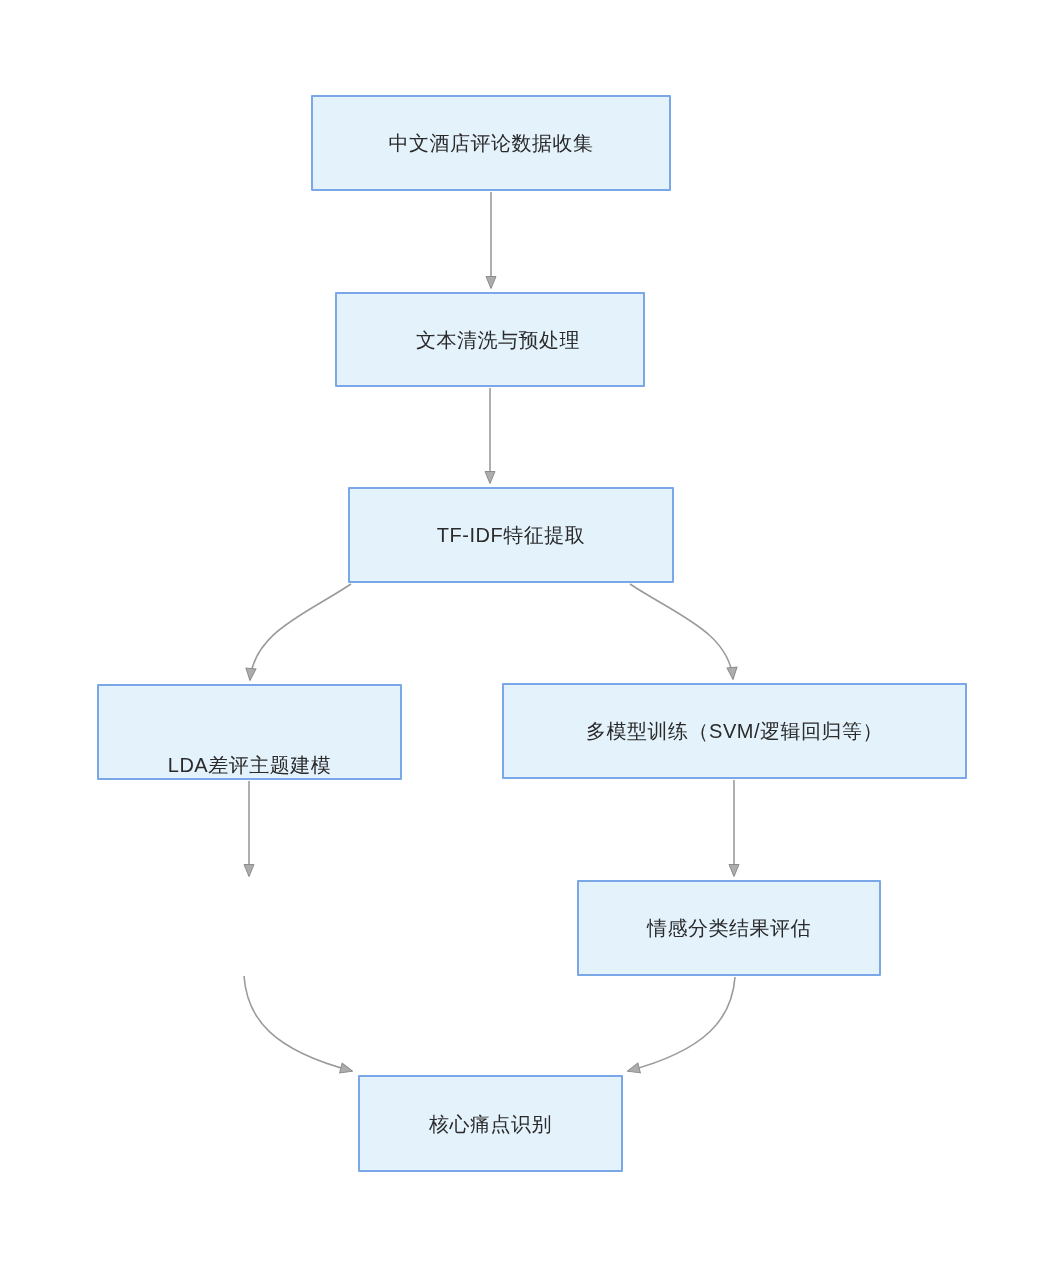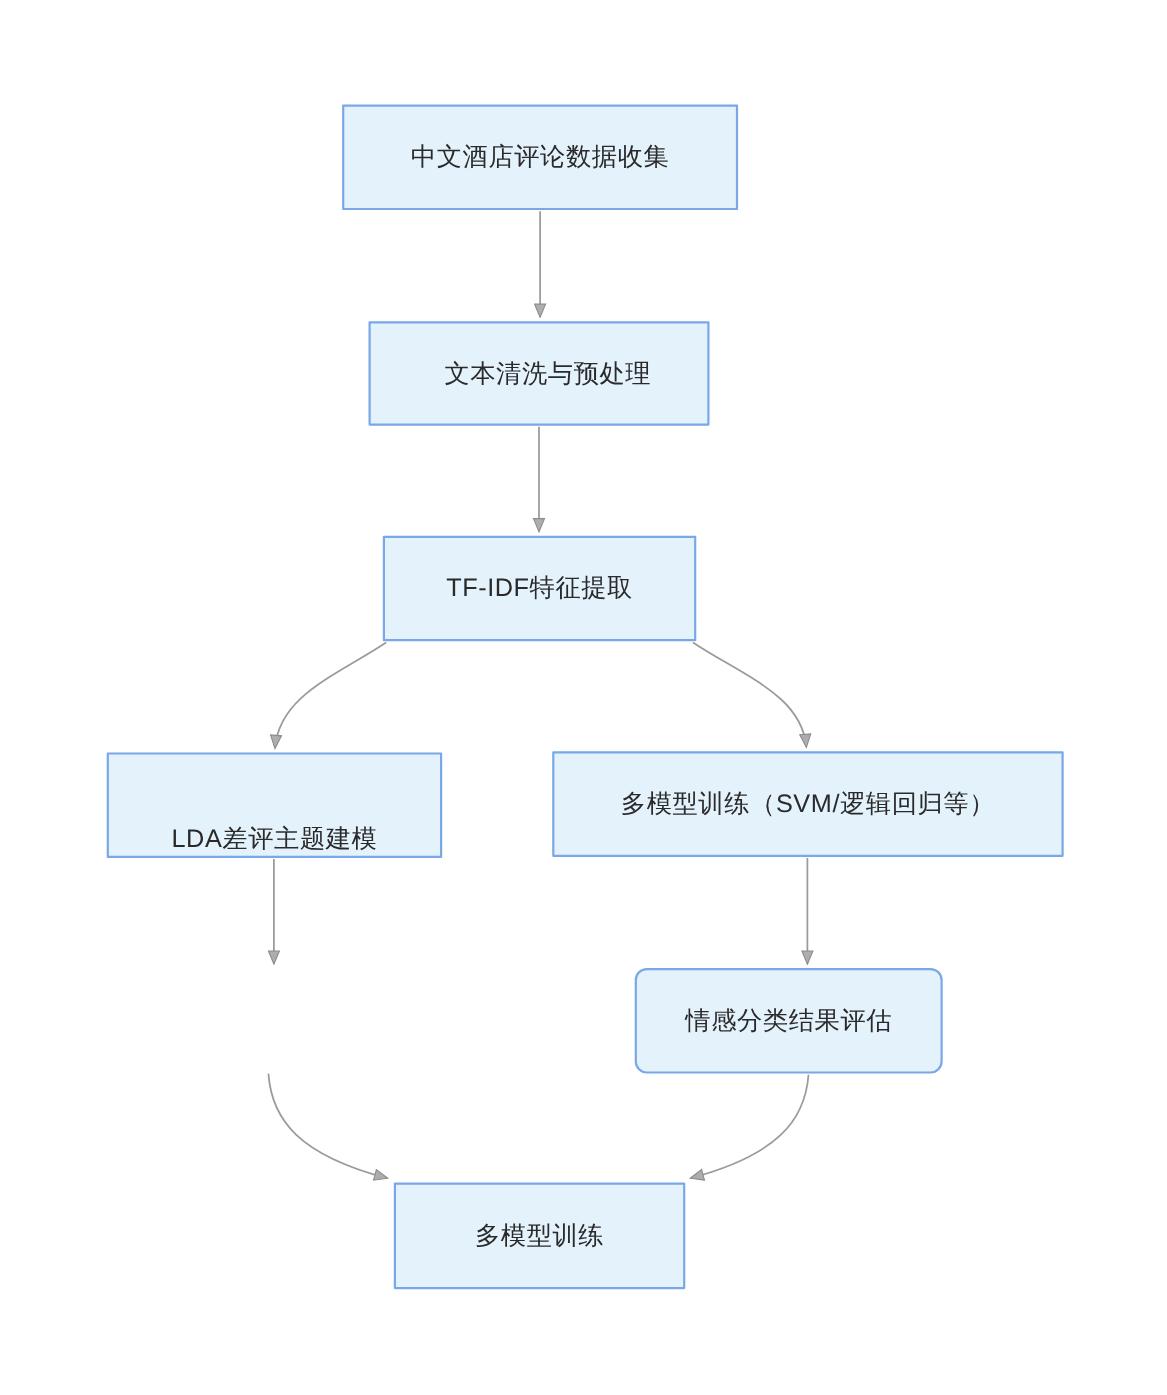--- a/index.html
+++ b/index.html
@@ -27,35 +27,35 @@
   .node {
     position: absolute;
     box-sizing: border-box;
     background: #e4f2fc;
     border: 2px solid #79a7e8;
     border-radius: 1px;
     display: flex;
     align-items: center;
     justify-content: center;
     text-align: center;
-    font-size: 23px;
+    font-size: 20px;
     line-height: 1.3;
     color: #2a2a2a;
     letter-spacing: 0.5px;
   }
   .node span { display: block; padding: 0 10px; white-space: nowrap; }
 
   
   #n-collect   { left: 311px; top:   95px; width: 360px; height: 96px; }
   #n-clean     { left: 335px; top:  292px; width: 310px; height: 95px; padding-left: 16px; }
-  #n-tfidf     { left: 348px; top:  487px; width: 285px; height: 96px; }
+  #n-tfidf     { left: 348px; top:  487px; width: 326px; height: 96px; }
   #n-lda       { left:  97px; top:  684px; width: 305px; height: 96px; align-items: flex-end; }
   #n-train     { left: 502px; top:  683px; width: 465px; height: 96px; }
   #n-painpoint { left: 115px; top:  880px; width: 265px; height: 95px; }
-  #n-evaluate  { left: 577px; top:  880px; width: 280px; height: 96px; border-radius: 11px; }
+  #n-evaluate  { left: 577px; top:  880px; width: 304px; height: 96px; }
   #n-suggest   { left: 358px; top: 1075px; width: 265px; height: 97px; }
 </style>
 </head>
 <body>
 
 <div class="canvas">
 
   <svg class="edges" viewBox="0 0 1061 1268" xmlns="http://www.w3.org/2000/svg">
     <defs>
       <marker id="arrow" viewBox="0 0 14 12" refX="12.5" refY="6" markerWidth="14" markerHeight="12" orient="auto" markerUnits="userSpaceOnUse">
@@ -93,16 +93,16 @@
   <div class="node" id="n-train">
     <span>多模型训练（SVM/逻辑回归等）</span>
   </div>
 
 
   <div class="node" id="n-evaluate">
     <span>情感分类结果评估</span>
   </div>
 
   <div class="node" id="n-suggest">
-    <span>多模型训练</span>
+    <span>核心痛点识别</span>
   </div>
 
 </div>
 
 </body></html>

